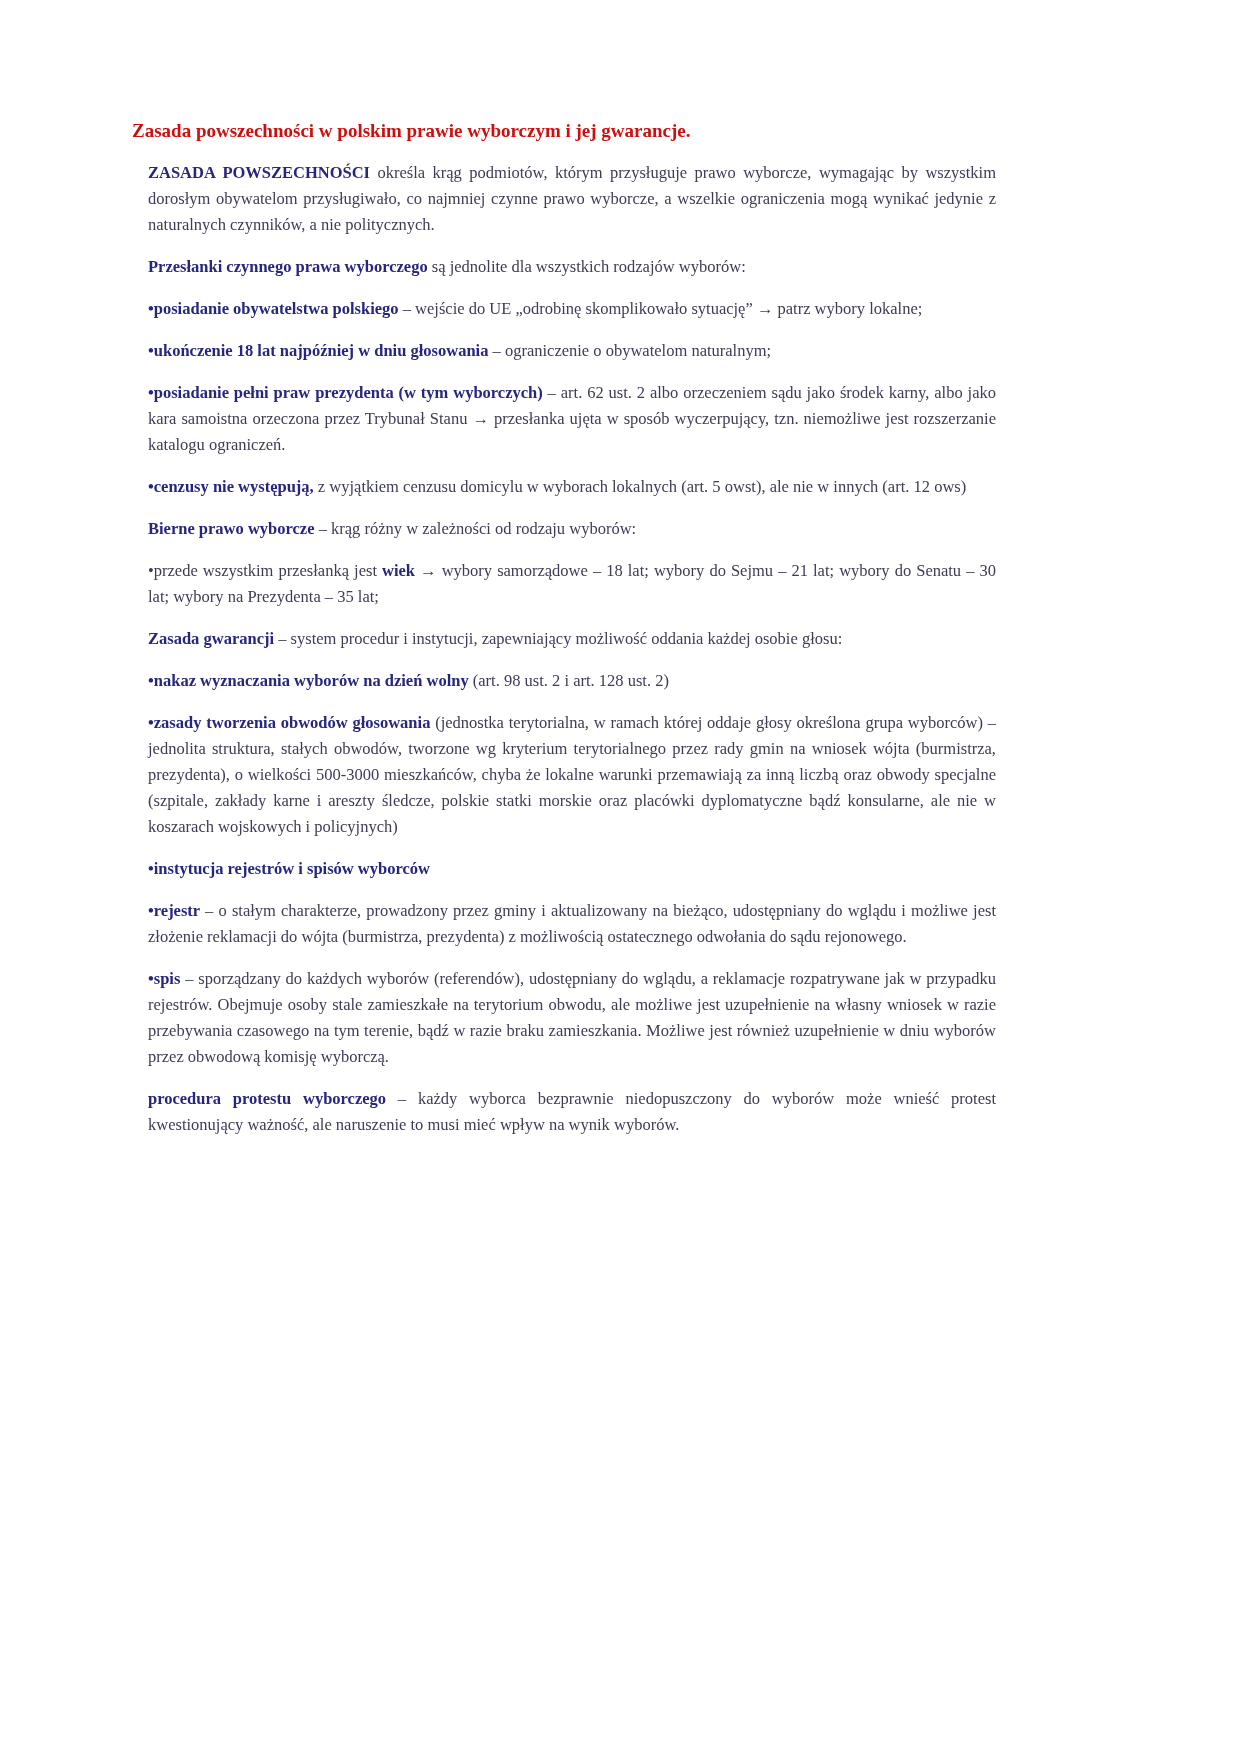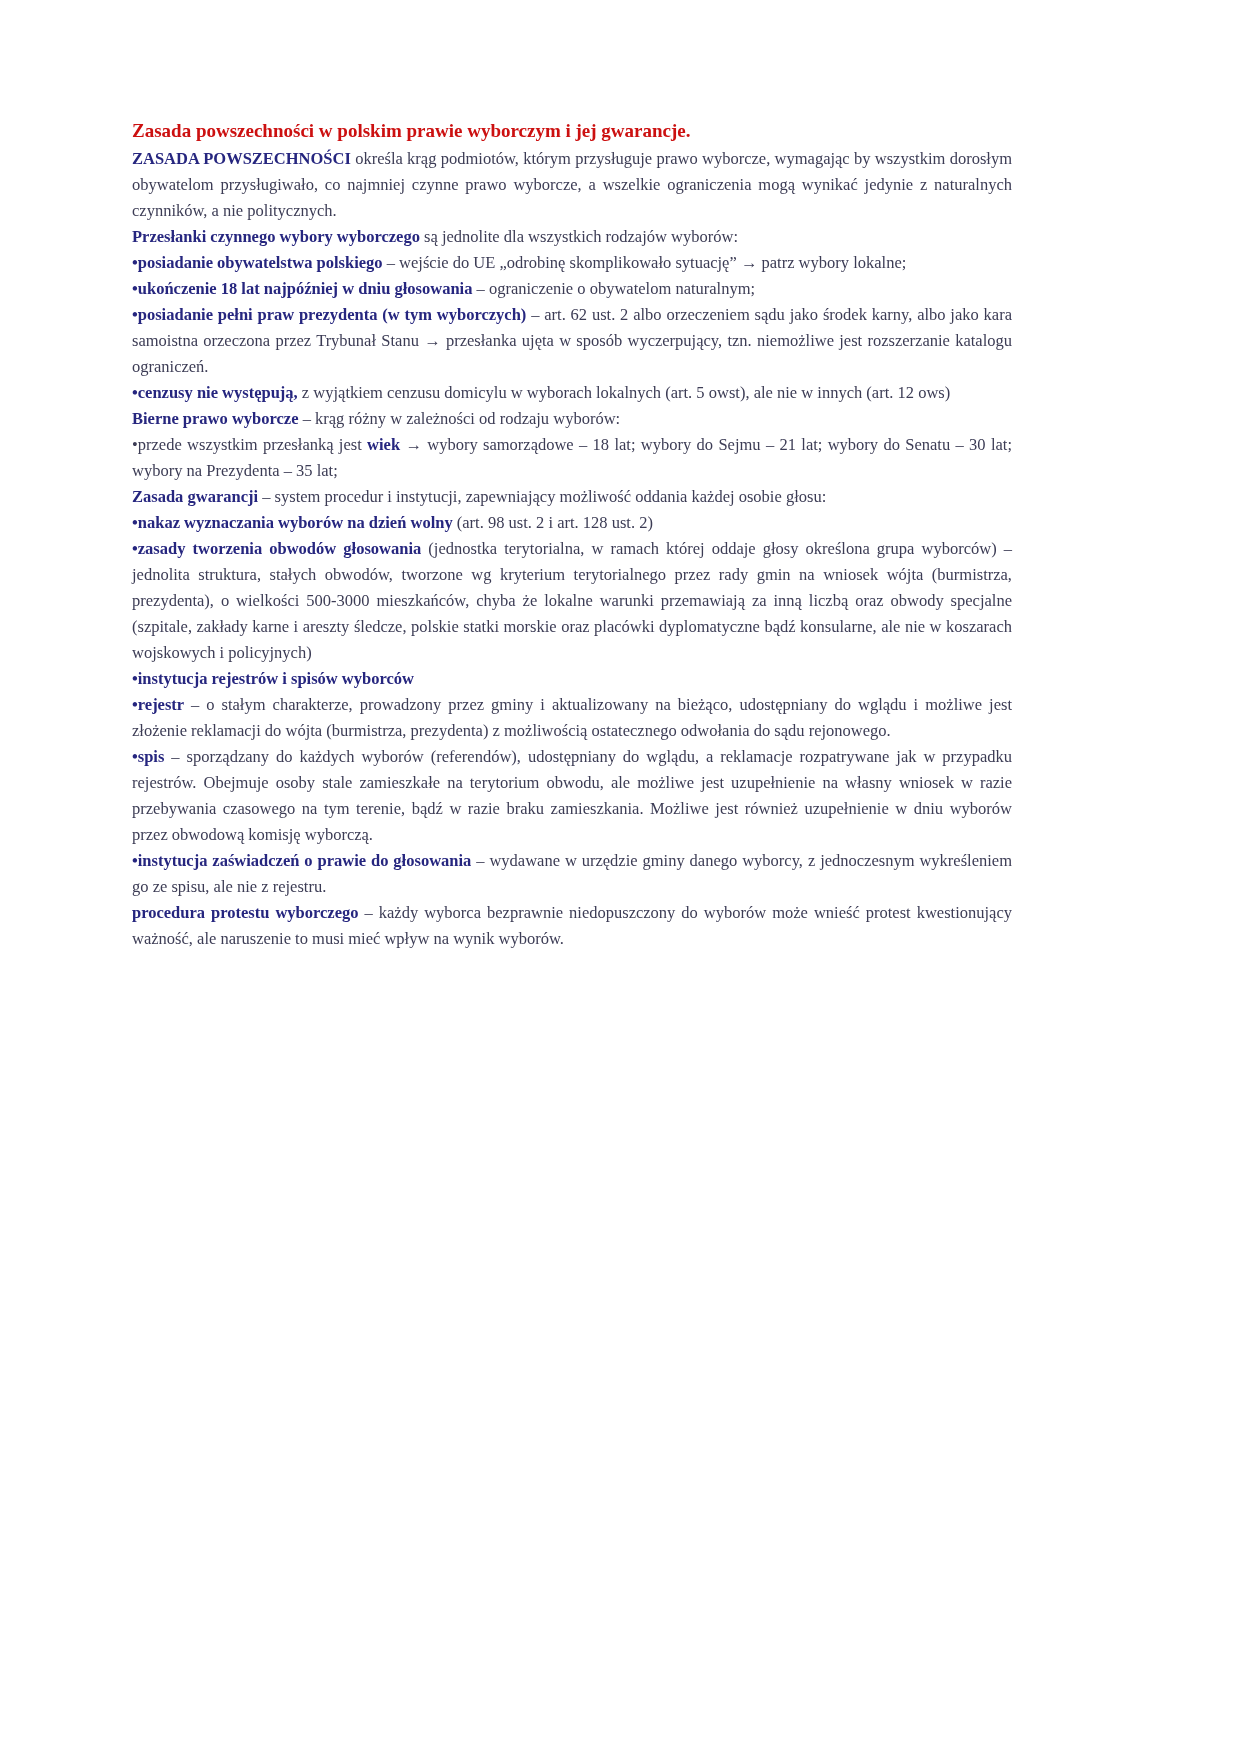--- a/index.html
+++ b/index.html
@@ -24,21 +24,21 @@
     margin: 0 0 2px 0;
     line-height: 26px;
   }
   .doc-body {
     font-size: 16.5px;
     line-height: 26px;
     color: #3c3c55;
     text-align: justify;
   }
   .para {
-    margin: 0;
+    margin: 16px;
     padding: 0;
   }
   .run.plain {
     color: #3c3c55;
   }
   .run.navy-bold {
     color: #26267f;
     font-weight: bold;
   }
   .run.navy-bold-underline {
@@ -46,29 +46,28 @@
     font-weight: bold;
   }
 </style>
 </head>
 <body>
 
 <div class="page">
   <h1 class="doc-title">Zasada powszechności w polskim prawie wyborczym i jej gwarancje.</h1>
   <div class="doc-body">
       <p class="para"><span class="run navy-bold">ZASADA POWSZECHNOŚCI </span><span class="run plain">określa krąg podmiotów, którym przysługuje prawo wyborcze, wymagając by wszystkim dorosłym obywatelom przysługiwało, co najmniej czynne prawo wyborcze, a wszelkie ograniczenia mogą wynikać jedynie z naturalnych czynników, a nie politycznych.</span></p>
-      <p class="para"><span class="run navy-bold">Przesłanki czynnego wybory wyborczego </span><span class="run plain">są jednolite dla wszystkich rodzajów wyborów:</span></p>
+      <p class="para"><span class="run navy-bold">Przesłanki czynnego prawa wyborczego </span><span class="run plain">są jednolite dla wszystkich rodzajów wyborów:</span></p>
       <p class="para"><span class="run navy-bold">•posiadanie obywatelstwa polskiego </span><span class="run plain">– wejście do UE „odrobinę skomplikowało sytuację” → patrz wybory lokalne;</span></p>
       <p class="para"><span class="run navy-bold">•ukończenie 18 lat najpóźniej w dniu głosowania </span><span class="run plain">– ograniczenie o obywatelom naturalnym;</span></p>
       <p class="para"><span class="run navy-bold">•posiadanie pełni praw prezydenta (w tym wyborczych) </span><span class="run plain">– art. 62 ust. 2 albo orzeczeniem sądu jako środek karny, albo jako kara samoistna orzeczona przez Trybunał Stanu → przesłanka ujęta w sposób wyczerpujący, tzn. niemożliwe jest rozszerzanie katalogu ograniczeń.</span></p>
       <p class="para"><span class="run navy-bold-underline">•cenzusy nie występują,</span><span class="run plain"> z wyjątkiem cenzusu domicylu w wyborach lokalnych (art. 5 owst), ale nie w innych (art. 12 ows)</span></p>
       <p class="para"><span class="run navy-bold">Bierne prawo wyborcze </span><span class="run plain">– krąg różny w zależności od rodzaju wyborów:</span></p>
       <p class="para"><span class="run plain">•przede wszystkim przesłanką jest </span><span class="run navy-bold">wiek </span><span class="run plain">→ wybory samorządowe – 18 lat; wybory do Sejmu – 21 lat; wybory do Senatu – 30 lat; wybory na Prezydenta – 35 lat;</span></p>
       <p class="para"><span class="run navy-bold">Zasada gwarancji </span><span class="run plain">– system procedur i instytucji, zapewniający możliwość oddania każdej osobie głosu:</span></p>
       <p class="para"><span class="run navy-bold">•nakaz wyznaczania wyborów na dzień wolny </span><span class="run plain">(art. 98 ust. 2 i art. 128 ust. 2)</span></p>
       <p class="para"><span class="run navy-bold">•zasady tworzenia obwodów głosowania </span><span class="run plain">(jednostka terytorialna, w ramach której oddaje głosy określona grupa wyborców) – jednolita struktura, stałych obwodów, tworzone wg kryterium terytorialnego przez rady gmin na wniosek wójta (burmistrza, prezydenta), o wielkości 500-3000 mieszkańców, chyba że lokalne warunki przemawiają za inną liczbą oraz obwody specjalne (szpitale, zakłady karne i areszty śledcze, polskie statki morskie oraz placówki dyplomatyczne bądź konsularne, ale nie w koszarach wojskowych i policyjnych)</span></p>
       <p class="para"><span class="run navy-bold">•instytucja rejestrów i spisów wyborców</span></p>
       <p class="para"><span class="run navy-bold">•rejestr </span><span class="run plain">– o stałym charakterze, prowadzony przez gminy i aktualizowany na bieżąco, udostępniany do wglądu i możliwe jest złożenie reklamacji do wójta (burmistrza, prezydenta) z możliwością ostatecznego odwołania do sądu rejonowego.</span></p>
       <p class="para"><span class="run navy-bold">•spis </span><span class="run plain">– sporządzany do każdych wyborów (referendów), udostępniany do wglądu, a reklamacje rozpatrywane jak w przypadku rejestrów. Obejmuje osoby stale zamieszkałe na terytorium obwodu, ale możliwe jest uzupełnienie na własny wniosek w razie przebywania czasowego na tym terenie, bądź w razie braku zamieszkania. Możliwe jest również uzupełnienie w dniu wyborów przez obwodową komisję wyborczą.</span></p>
-      <p class="para"><span class="run navy-bold">•instytucja zaświadczeń o prawie do głosowania </span><span class="run plain">– wydawane w urzędzie gminy danego wyborcy, z jednoczesnym wykreśleniem go ze spisu, ale nie z rejestru.</span></p>
       <p class="para"><span class="run navy-bold">procedura protestu wyborczego </span><span class="run plain">– każdy wyborca bezprawnie niedopuszczony do wyborów może wnieść protest kwestionujący ważność, ale naruszenie to musi mieć wpływ na wynik wyborów.</span></p>
     </div>
 </div>
 
 </body></html>

